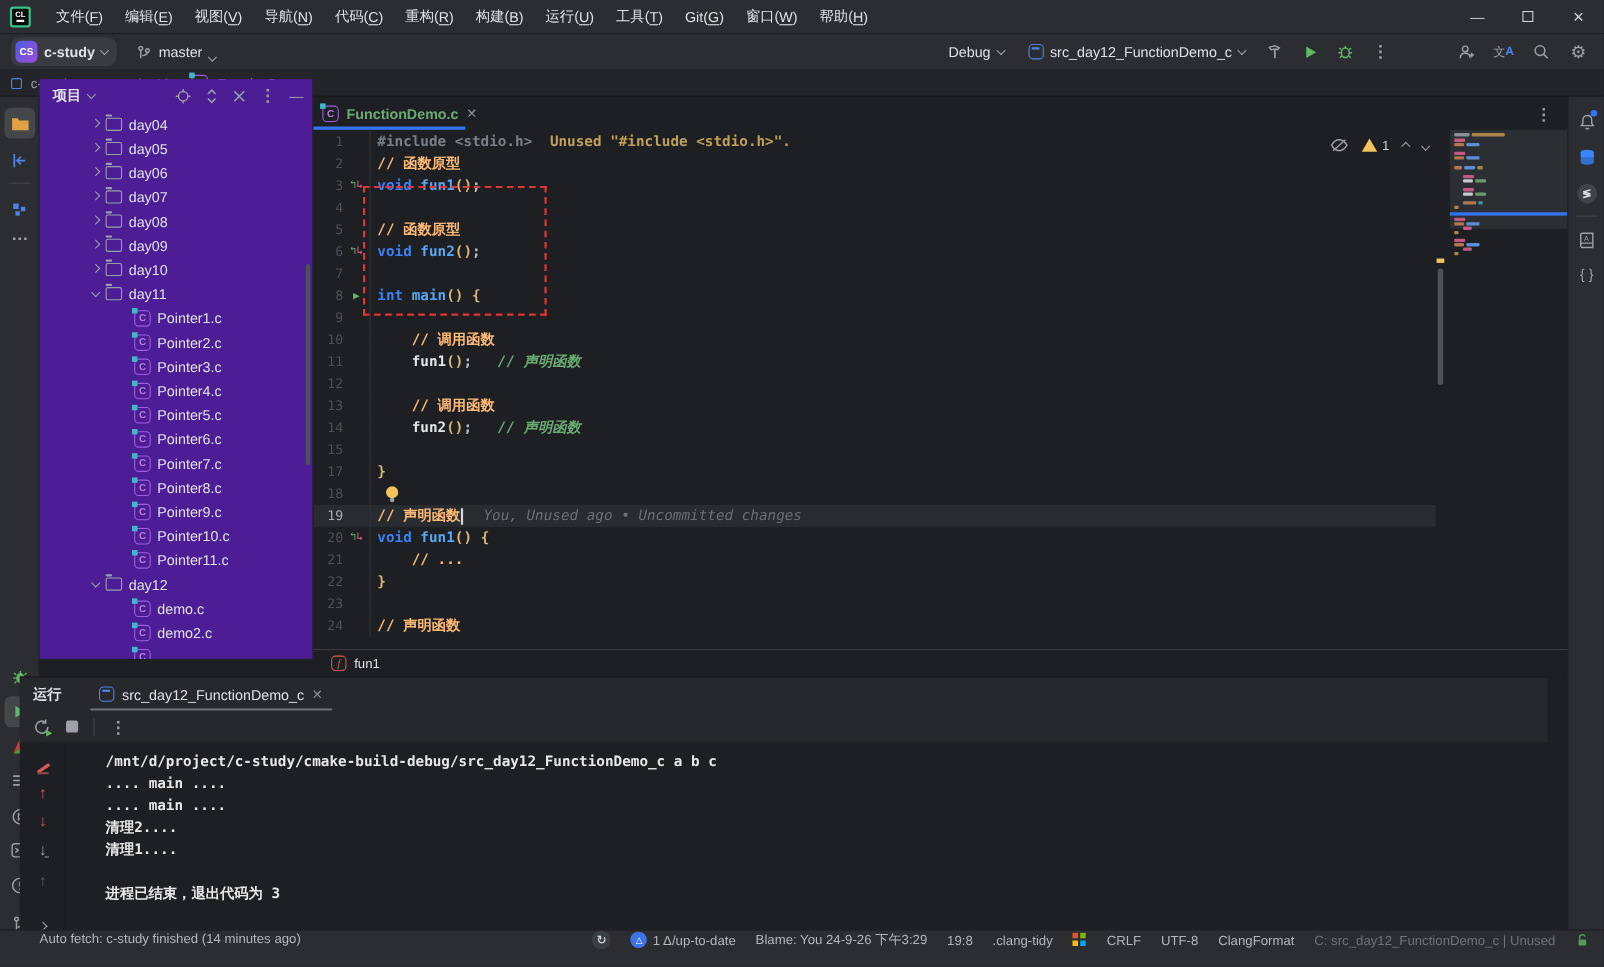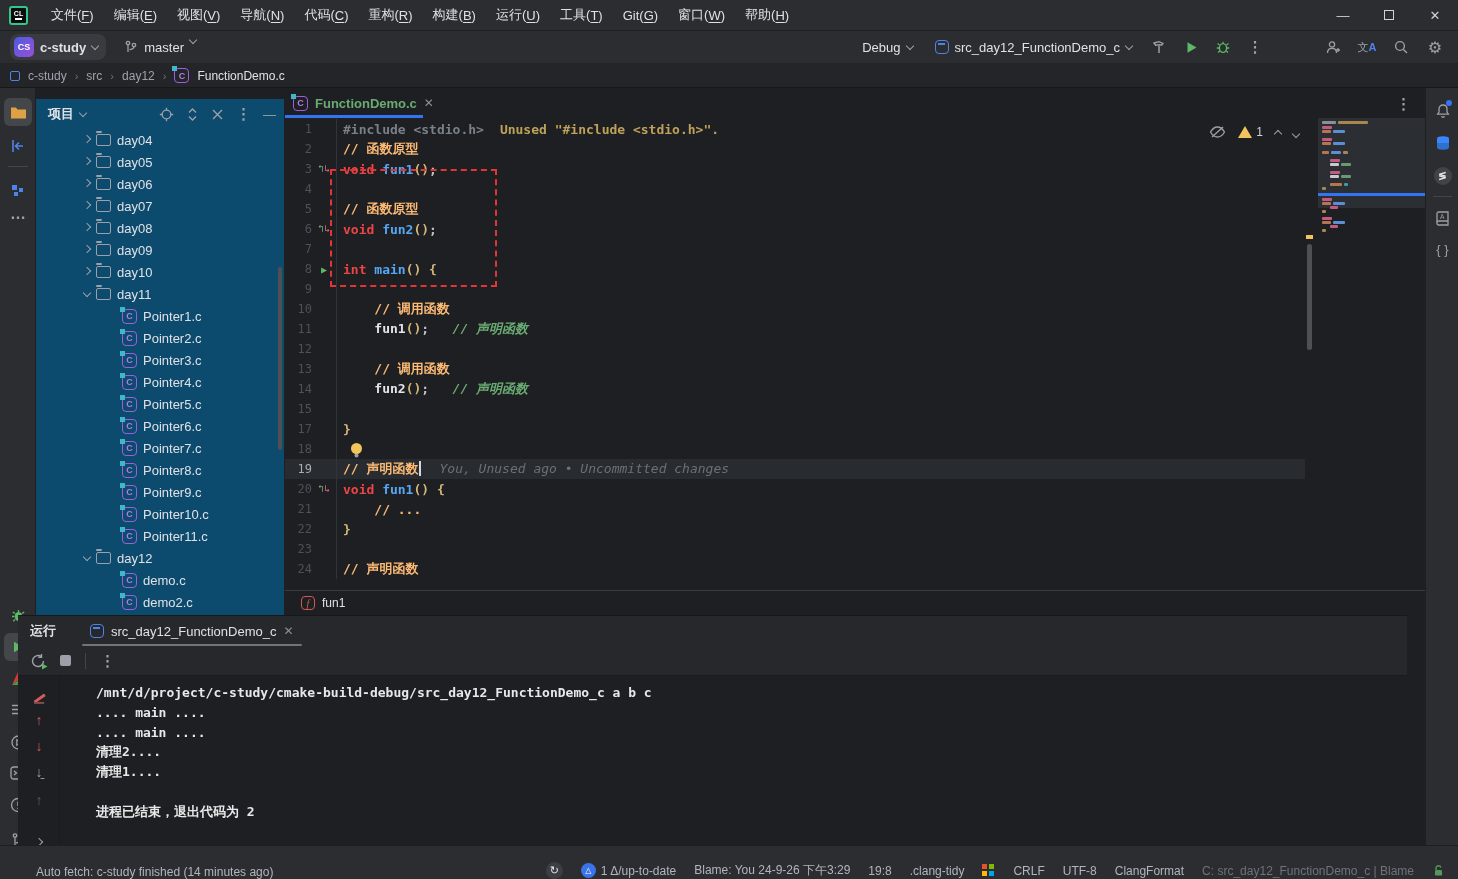--- a/index.html
+++ b/index.html
@@ -22,21 +22,21 @@
   #toolbar{position:absolute;left:0;top:31px;width:1458px;height:33px;background:#2b2d30;
     display:flex;align-items:center;padding:0 10px;border-bottom:1px solid #232428}
   .chip{display:flex;align-items:center;gap:6px;background:#393b40;border-radius:8px;padding:3px 8px 3px 4px}
   #cs-badge{width:20px;height:20px;border-radius:5px;background:linear-gradient(135deg,#4b5ce0,#9a4fd8);
     color:#fff;font-size:9px;font-weight:700;display:flex;align-items:center;justify-content:center}
   .tb-label{font-size:13px;color:#dfe1e5}
   .chev{width:6px;height:6px;border-right:1.5px solid #9da0a8;border-bottom:1.5px solid #9da0a8;
     transform:rotate(45deg);display:inline-block;margin-top:-3px}
   .chev.up{transform:rotate(-135deg);margin-top:3px}
   .chev.right{transform:rotate(-45deg)}
-  #branch-widget{display:flex;align-items:flex-start;gap:6px;margin-left:18px}
+  #branch-widget{display:flex;align-items:flex-end;gap:6px;margin-left:18px}
   .tbicon{display:flex;align-items:center;justify-content:center;width:26px;height:26px}
   #debug-group{margin-left:auto;display:flex;align-items:center;gap:6px}
   #run-chip{display:flex;align-items:center;gap:6px;margin-left:22px}
   .cfgicon{width:14px;height:14px;border:1.5px solid #4f83e8;border-radius:4px;position:relative}
   .cfgicon::after{content:"";position:absolute;left:2px;top:2px;width:7px;height:2px;background:#4f83e8}
   #tb-actions{display:flex;align-items:center;gap:6px;margin-left:14px}
   #tb-right{display:flex;align-items:center;gap:8px;margin-left:52px}
   .kebab{color:#9da0a8;font-size:15px;letter-spacing:0;font-weight:700}
   
   #navbar{position:absolute;left:0;top:64px;width:1458px;height:24px;background:#242528;
@@ -47,21 +47,21 @@
   .cicon{width:15px;height:15px;border:1.6px solid #9d5fe0;border-radius:4px;color:#b57ce0;
     font-size:9px;font-weight:700;display:flex;align-items:center;justify-content:center;position:relative;flex:none}
   .cicon::after{content:"";position:absolute;left:-3px;top:-3px;width:5px;height:5px;background:#3fb9c9}
   
   #leftbar{position:absolute;left:0;top:88px;width:36px;height:757px;background:#2b2d30;border-right:1px solid #1e1f22}
   .bar-ic{position:absolute;left:4px;width:28px;height:28px;display:flex;align-items:center;
     justify-content:center;border-radius:6px;color:#9da0a8}
   .bar-ic.active{background:#44474a}
   .hr-l{position:absolute;left:8px;width:20px;height:1px;background:#43454a}
   
-  #project{position:absolute;left:36px;top:99px;width:249px;height:527px;background:#0c4a6e;
+  #project{position:absolute;left:36px;top:72px;width:249px;height:527px;background:#4c1d95;
     border-right:1px solid #1e1f22;overflow:hidden}
   #proj-head{height:30px;display:flex;align-items:center;padding:0 8px 0 12px;gap:6px}
   #proj-title{font-size:13px;font-weight:600;color:#dfe1e5}
   #proj-tools{margin-left:auto;display:flex;align-items:center;gap:12px;color:#9da0a8}
   #tree{position:relative}
   .trow{height:22px;display:flex;align-items:center;gap:6px;font-size:13px;color:#dfe1e5;white-space:nowrap}
   .t-chev{flex:none}
   .foldicon{width:15px;height:12px;border:1.5px solid #9da0a8;border-radius:2px;position:relative;flex:none}
   .foldicon::before{content:"";position:absolute;left:-1px;top:-4px;width:6px;height:2px;background:#9da0a8;border-radius:1px}
   #tree-scroll{position:absolute;right:2px;top:168px;width:4px;height:183px;background:#4d5055;border-radius:2px}
@@ -77,21 +77,21 @@
   .ln{height:20px;display:flex;align-items:center;font-family:"DejaVu Sans Mono",monospace;font-size:13px}
   .ln.hl{background:#282b30;width:1020px}
   .ln-num{width:27px;text-align:right;color:#4b5059;font-size:12px;flex:none}
   .ln.hl .ln-num{color:#a9adb5}
   .ln-mark{width:25px;flex:none;display:flex;align-items:center;justify-content:center;gap:0;
     border-right:1px solid #313438;height:100%;position:relative}
   .ln-code{padding-left:6px;white-space:pre;font-weight:600}
   .mk-run{color:#5fb865;font-size:10px}
   .ar{font-size:10px;line-height:8px}
   .ar.g{color:#6aab73}.ar.p{color:#e8618c}
-  .s-d{color:#bcbec4}.s-w{color:#e3e5e8}.s-k{color:#ef4444}.s-f{color:#56a8f5}
+  .s-d{color:#bcbec4}.s-w{color:#e3e5e8}.s-k{color:#3b82f6}.s-f{color:#56a8f5}
   .s-p{color:#d5b778}.s-cp{color:#fdba74}.s-cg{color:#6aab73;font-style:italic}
   .s-n{color:#2aacb8}.s-g{color:#7a8089}
   .s-h{color:#bfa15a;font-weight:700;margin-left:16px}
   .s-b{color:#6b7077;font-style:italic;margin-left:18px;font-weight:400}
   .s-caret{display:inline-block;width:2px;height:15px;background:#d6d8dd;vertical-align:text-bottom;margin-left:1px}
   .s-bulb{display:inline-block;width:11px;height:11px;border-radius:50%;background:#f2c55c;
     margin-left:8px;box-shadow:0 7px 0 -3.5px #9da0a8}
   #redbox{position:absolute;left:45px;top:51px;width:167px;height:118px;border:2px dashed #e23636;pointer-events:none}
   #insp{position:absolute;right:126px;top:35px;display:flex;align-items:center;gap:12px;color:#9da0a8}
   #insp .warn-tri{width:0;height:0;border-left:7px solid transparent;border-right:7px solid transparent;
@@ -132,21 +132,21 @@
   .strip-ic{position:absolute;left:0;width:42px;text-align:center;font-size:14px;color:#9da0a8}
   .red{color:#d35b5b}
   .dim{color:#5a5d63}
   .slash{display:inline-block;width:13px;height:2.5px;background:#d35b5b;transform:rotate(-35deg);border-radius:1px}
   .slash::after{content:"";display:block;width:10px;height:2px;background:#8a4a4a;transform:rotate(35deg) translate(1px,4px)}
   #console{position:absolute;left:42px;top:0;width:1347px;height:170px;font-family:"DejaVu Sans Mono",monospace;
     font-size:13px;font-weight:700;color:#e8e8e8}
   .con-ln{height:20px;display:flex;align-items:center;padding-left:36px;white-space:pre}
   
   #statusbar{position:absolute;left:0;top:845px;width:1458px;height:34px;background:#2b2d30;
-    border-top:1px solid #1e1f22;display:flex;align-items:flex-end;font-size:12px;color:#b2b6bd}
+    border-top:1px solid #1e1f22;display:flex;align-items:flex-start;font-size:12px;color:#b2b6bd}
   #status-left{padding-left:36px}
   #status-right{margin-left:auto;display:flex;align-items:center;gap:18px;padding-right:12px}
   .st-it{display:flex;align-items:center;gap:5px;white-space:nowrap}
   .st-dim{color:#6f737a}
   .ic-sync{width:17px;height:17px;border-radius:50%;background:#3b3e42;color:#e8eaed;font-size:11px;
     display:flex;align-items:center;justify-content:center}
   .ic-delta{width:15px;height:15px;border-radius:50%;background:#3a74e8;color:#fff;font-size:8px;
     display:flex;align-items:center;justify-content:center}
   .ic-colors{width:13px;height:13px;
     background-image:linear-gradient(#e8502a,#e8502a),linear-gradient(#7fba00,#7fba00),linear-gradient(#ffb900,#ffb900),linear-gradient(#00a4ef,#00a4ef);
@@ -775,21 +775,21 @@
       <span class="strip-ic dim" style="top:116px">↑</span>
       <span class="strip-ic" style="top:156px"><span class="chev right"></span></span>
     </div>
     <div id="console" style="padding-top: 6px;">
         <div class="con-ln">/mnt/d/project/c-study/cmake-build-debug/src_day12_FunctionDemo_c a b c</div>
         <div class="con-ln">.... main ....</div>
         <div class="con-ln">.... main ....</div>
         <div class="con-ln">清理2....</div>
         <div class="con-ln">清理1....</div>
         <div class="con-ln"></div>
-        <div class="con-ln">进程已结束，退出代码为 2</div>
+        <div class="con-ln">进程已结束，退出代码为 3</div>
       </div>
   </div>
 </div>
 
 <div id="statusbar">
   <span id="status-left">Auto fetch: c-study finished (14 minutes ago)</span>
   <div id="status-right">
       <div class="st-it">
         <span class="ic-sync">↻</span>
       </div>
@@ -812,21 +812,21 @@
       <div class="st-it">
         <span>CRLF</span>
       </div>
       <div class="st-it">
         <span>UTF-8</span>
       </div>
       <div class="st-it">
         <span>ClangFormat</span>
       </div>
       <div class="st-it st-dim">
-        <span>C: src_day12_FunctionDemo_c | Blame</span>
+        <span>C: src_day12_FunctionDemo_c | Unused</span>
       </div>
       <div class="st-it">
         <svg width="14" height="14" viewBox="0 0 14 14">
           <path d="M4 6 V4.4 C4 2.9 5 1.8 6.5 1.8 c1.2 0 2.1 .7 2.4 1.7" fill="none" stroke="#57965c" stroke-width="1.4"></path>
           <rect x="3" y="6" width="7" height="5.6" rx="1.2" fill="#57965c"></rect>
         </svg>
       </div>
     </div>
 </div>
 

